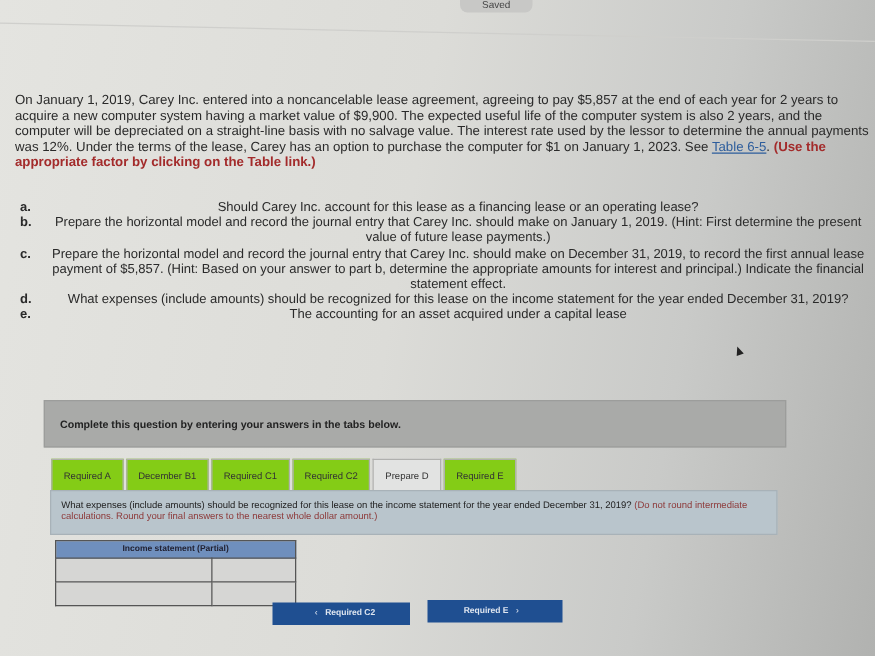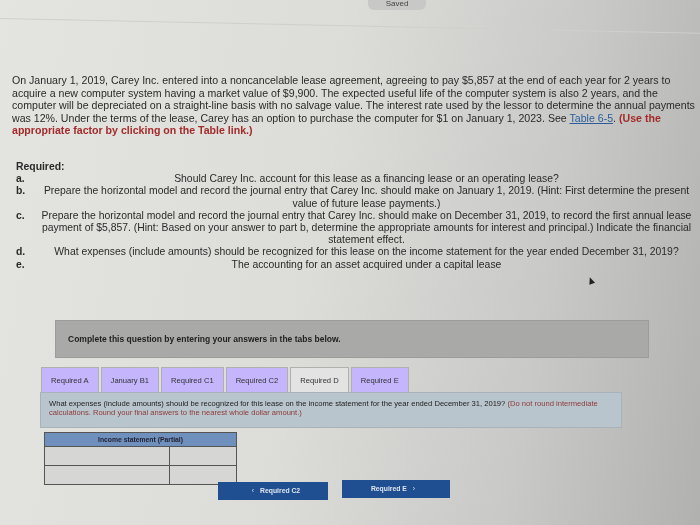--- a/index.html
+++ b/index.html
@@ -21,26 +21,26 @@
     .intro .red { color:#a32b2b; font-weight:bold; }
     .required { position:absolute; left:16px; top:161px; width:684px; font-size:10.4px; line-height:12.2px; }
     .required .head { font-weight:bold; }
     .req-item { display:flex; }
     .req-item .letter { width:17px; font-weight:bold; flex:none; }
     .req-item .txt { flex:1;text-align:center; }
     .cursor { position:absolute; left:588px; top:277px; width:0; height:0;
       border-left:3px solid transparent; border-right:3px solid transparent; border-bottom:7px solid #222; transform:rotate(-20deg); }
     .panel {
       position:absolute; left:35px; top:320px; width:592px; height:36px;
-      background:#a9aaa8; border:1px solid #9c9d9b;margin-left:20px;
+      background:#a9aaa8; border:1px solid #9c9d9b;
     }
     .panel span { position:absolute; left:12px; top:13px; font-size:8.5px; font-weight:bold; color:#222; }
     .tabs { position:absolute; left:41px; top:367px; display:flex; }
     .tab {
-      height:26px; padding:0 9px; margin-right:2px; background:#c4b5fd; border:1px solid #b0b0ae;
+      height:26px; padding:0 9px; margin-right:2px; background:#84cc16; border:1px solid #b0b0ae;
       font-size:7.6px; line-height:26px; color:#333; white-space:nowrap;
     }
     .tab.active { background:#e2e3e2; border-bottom-color:#e2e3e2; }
     .qbox {
       position:absolute; left:40px; top:392px; width:580px; height:34px;
       background:#b9c5cc; border:1px solid #a8b2b8;
     }
     .qbox p { margin:6px 8px; font-size:7.6px; line-height:9px; color:#222; }
     .qbox .red { color:#8d3a3a; }
     .istable { position:absolute; left:44px; top:432px; width:193px; border:1px solid #555; border-collapse:collapse; }
@@ -58,21 +58,20 @@
 <body>
 
 <div class="topline"></div>
 <div class="saved-pill">Saved</div>
 
 <div class="intro">
   <span>On January 1, 2019, Carey Inc. entered into a noncancelable lease agreement, agreeing to pay $5,857 at the end of each year for 2 years to acquire a new computer system having a market value of $9,900. The expected useful life of the computer system is also 2 years, and the computer will be depreciated on a straight-line basis with no salvage value. The interest rate used by the lessor to determine the annual payments was 12%. Under the terms of the lease, Carey has an option to purchase the computer for $1 on January 1, 2023. See </span><span class="link">Table 6-5</span><span>. </span><span class="red">(Use the appropriate factor by clicking on the Table link.)</span>
 </div>
 
 <div class="required">
-  <div class="head">Required:</div>
   <div class="req-item">
     <span class="letter">a.</span>
     <span class="txt">Should Carey Inc. account for this lease as a financing lease or an operating lease?</span>
   </div>
   <div class="req-item">
     <span class="letter">b.</span>
     <span class="txt">Prepare the horizontal model and record the journal entry that Carey Inc. should make on January 1, 2019. (Hint: First determine the present value of future lease payments.)</span>
   </div>
   <div class="req-item">
     <span class="letter">c.</span>
@@ -89,24 +88,24 @@
 </div>
 
 <div class="cursor"></div>
 
 <div class="panel">
   <span>Complete this question by entering your answers in the tabs below.</span>
 </div>
 
 <div class="tabs">
   <div class="tab">Required A</div>
-  <div class="tab">January B1</div>
+  <div class="tab">December B1</div>
   <div class="tab">Required C1</div>
   <div class="tab">Required C2</div>
-  <div class="tab active">Required D</div>
+  <div class="tab active">Prepare D</div>
   <div class="tab">Required E</div>
 </div>
 
 <div class="qbox">
   <p><span>What expenses (include amounts) should be recognized for this lease on the income statement for the year ended December 31, 2019? </span><span class="red">(Do not round intermediate calculations. Round your final answers to the nearest whole dollar amount.)</span></p>
 </div>
 
 <table class="istable">
   <tbody>
       <tr>

